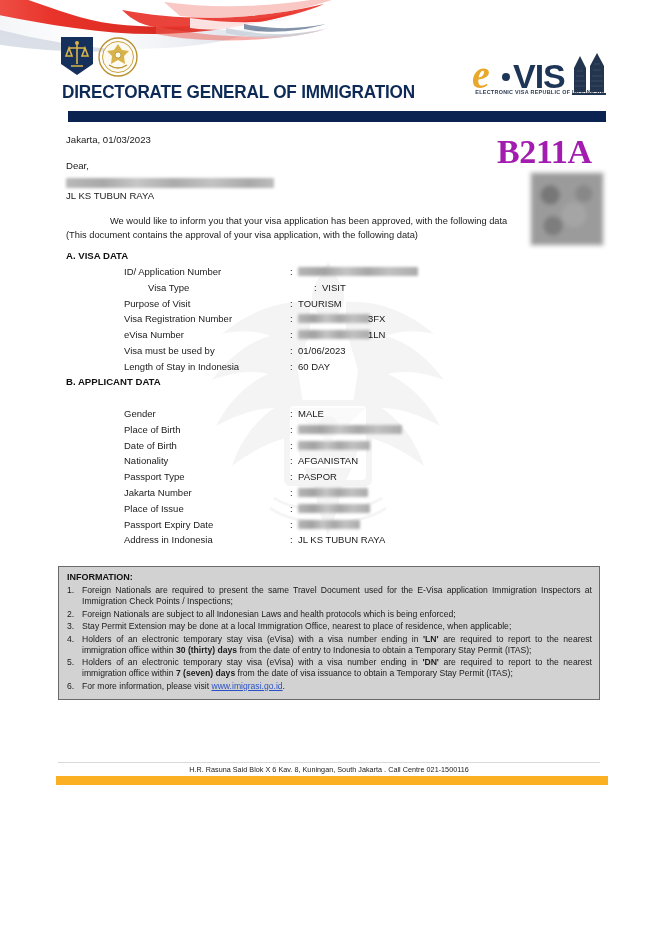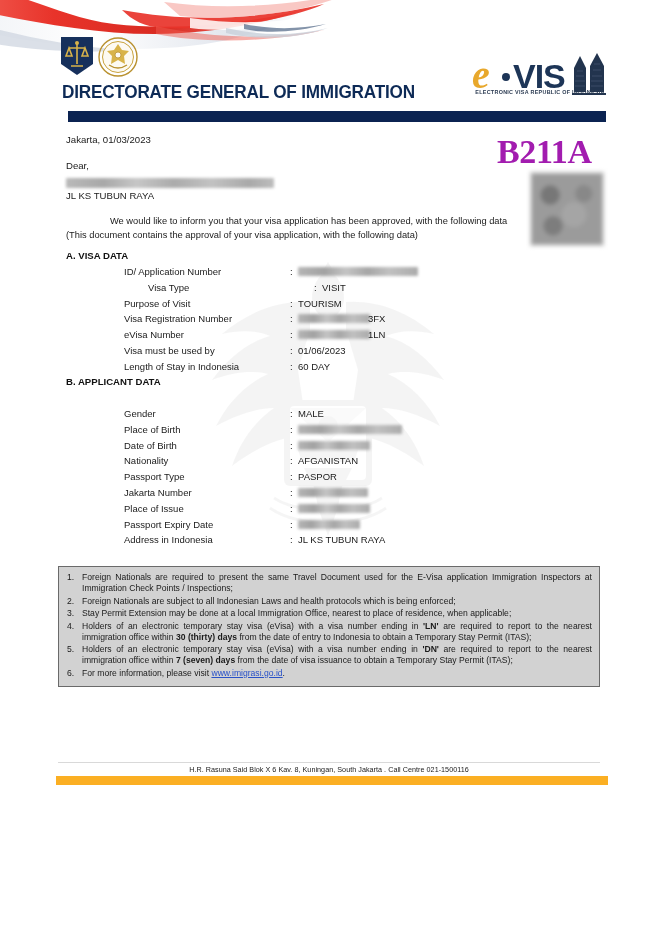--- a/index.html
+++ b/index.html
@@ -318,20 +318,21 @@
           <span class="redact" style="width: 62px;"></span>
         </div>
         <div class="row" style="top: 534.4px;">
           <span class="lbl">Address in Indonesia</span>
           <span class="col">:</span>
           <span class="val">JL KS TUBUN RAYA</span>
         </div>
       </div>
 
     <div class="infobox">
+      <div class="info-title">INFORMATION:</div>
       <ul class="info-list" id="info-list">
           <li><span class="num">1.</span><span>Foreign Nationals are required to present the same Travel Document used for the E-Visa application Immigration Inspectors at Immigration Check Points / Inspections;</span></li>
           <li><span class="num">2.</span><span>Foreign Nationals are subject to all Indonesian Laws and health protocols which is being enforced;</span></li>
           <li><span class="num">3.</span><span>Stay Permit Extension may be done at a local Immigration Office, nearest to place of residence, when applicable;</span></li>
           <li><span class="num">4.</span><span>Holders of an electronic temporary stay visa (eVisa) with a visa number ending in <b>'LN'</b> are required to report to the nearest immigration office within <b>30 (thirty) days</b> from the date of entry to Indonesia to obtain a Temporary Stay Permit (ITAS);</span></li>
           <li><span class="num">5.</span><span>Holders of an electronic temporary stay visa (eVisa) with a visa number ending in <b>'DN'</b> are required to report to the nearest immigration office within <b>7 (seven) days</b> from the date of visa issuance to obtain a Temporary Stay Permit (ITAS);</span></li>
           <li><span class="num">6.</span><span>For more information, please visit <a href="#">www.imigrasi.go.id</a>.</span></li>
         </ul>
     </div>
 

